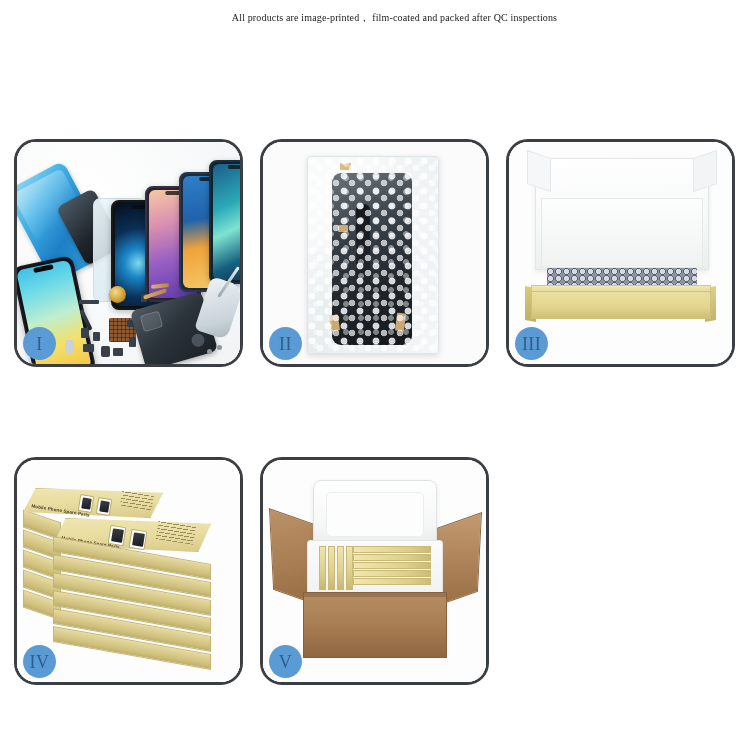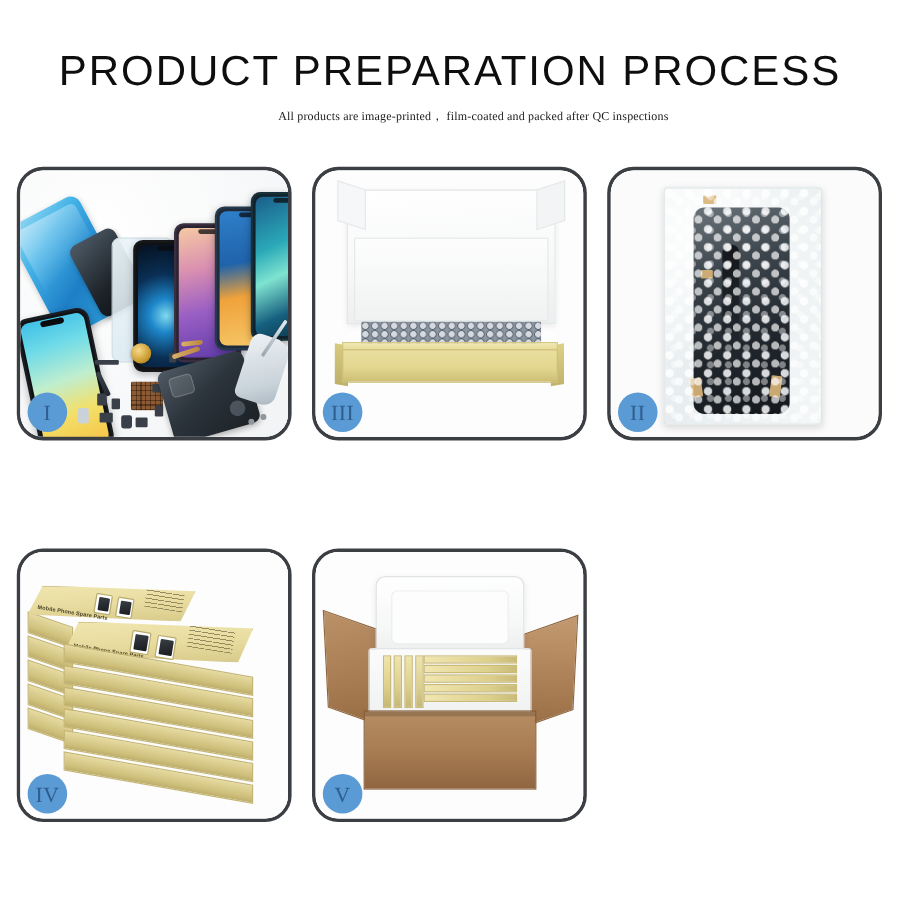--- a/index.html
+++ b/index.html
@@ -420,21 +420,20 @@
   .b6-patch {
     position:absolute; background:#9a7049; opacity:.55; border-radius:1px;
   }
 </style>
 </head>
 <body>
 
 <div id="page">
 
   <div class="header">
-    <div class="title">PRODUCT PREPARATION PROCESS</div>
     <div class="subtitle">All products are image-printed， film-coated and packed after QC inspections</div>
   </div>
 
   <div class="grid">
 
     <div class="panel p1">
       <div class="panel-inner">
         <div class="bgwash"></div>
 
         <div class="film"></div>
@@ -482,48 +481,48 @@
 
         <div class="housing"></div>
         <div class="tool"></div>
         <div class="tweez"></div>
         <div class="part" style="right:18px; bottom:14px; width:5px; height:5px; border-radius:50%; background:#8e969e;"></div>
         <div class="part" style="right:28px; bottom:10px; width:5px; height:5px; border-radius:50%; background:#8e969e;"></div>
       </div>
       <div class="badge">I</div>
     </div>
 
+    <div class="panel p2">
+      <div class="panel-inner">
+        <div class="bgwash"></div>
+        <div class="bagwrap">
+          <div class="inner-screen"></div>
+          <div class="tape" style="left:32px; top:6px; width:11px; height:7px;"></div>
+          <div class="tape" style="left:30px; top:68px; width:10px; height:7px;"></div>
+          <div class="tape" style="left:22px; top:158px; width:9px; height:16px; transform:rotate(-8deg);"></div>
+          <div class="tape" style="left:88px; top:156px; width:9px; height:18px; transform:rotate(7deg);"></div>
+          <div class="bubbles"></div>
+          <div class="bubbles2"></div>
+        </div>
+      </div>
+      <div class="badge">II</div>
+    </div>
+
     <div class="panel p3">
       <div class="panel-inner">
         <div class="bgwash"></div>
         <div class="foam-lid"></div>
         <div class="foam-face"></div>
         <div class="bub-row"></div>
         <div class="ybox-flapL"></div>
         <div class="ybox-flapR"></div>
         <div class="ybox-lip"></div>
         <div class="ybox-base"></div>
       </div>
       <div class="badge">III</div>
-    </div>
-
-    <div class="panel p2">
-      <div class="panel-inner">
-        <div class="bgwash"></div>
-        <div class="bagwrap">
-          <div class="inner-screen"></div>
-          <div class="tape" style="left:32px; top:6px; width:11px; height:7px;"></div>
-          <div class="tape" style="left:30px; top:68px; width:10px; height:7px;"></div>
-          <div class="tape" style="left:22px; top:158px; width:9px; height:16px; transform:rotate(-8deg);"></div>
-          <div class="tape" style="left:88px; top:156px; width:9px; height:18px; transform:rotate(7deg);"></div>
-          <div class="bubbles"></div>
-          <div class="bubbles2"></div>
-        </div>
-      </div>
-      <div class="badge">II</div>
     </div>
 
     <div class="panel p4">
       <div class="panel-inner">
         <div class="bgwash"></div>
         <div class="stack">
 
           <div class="rbox-side" style="left:6px; top:56px; width:38px; height:18px; transform:skewY(19deg);"></div>
           <div class="rbox-side" style="left:6px; top:76px; width:38px; height:18px; transform:skewY(19deg);"></div>
           <div class="rbox-side" style="left:6px; top:96px; width:38px; height:18px; transform:skewY(19deg);"></div>

